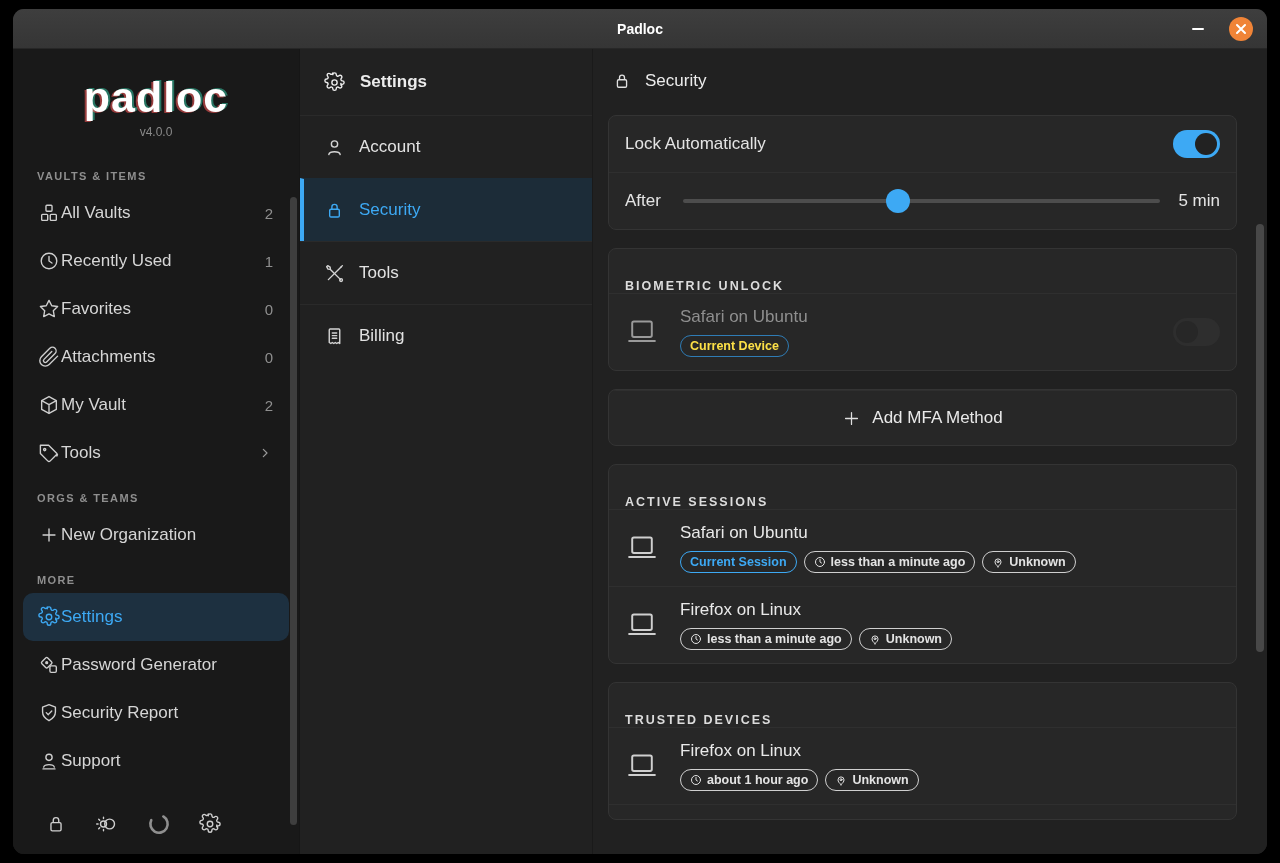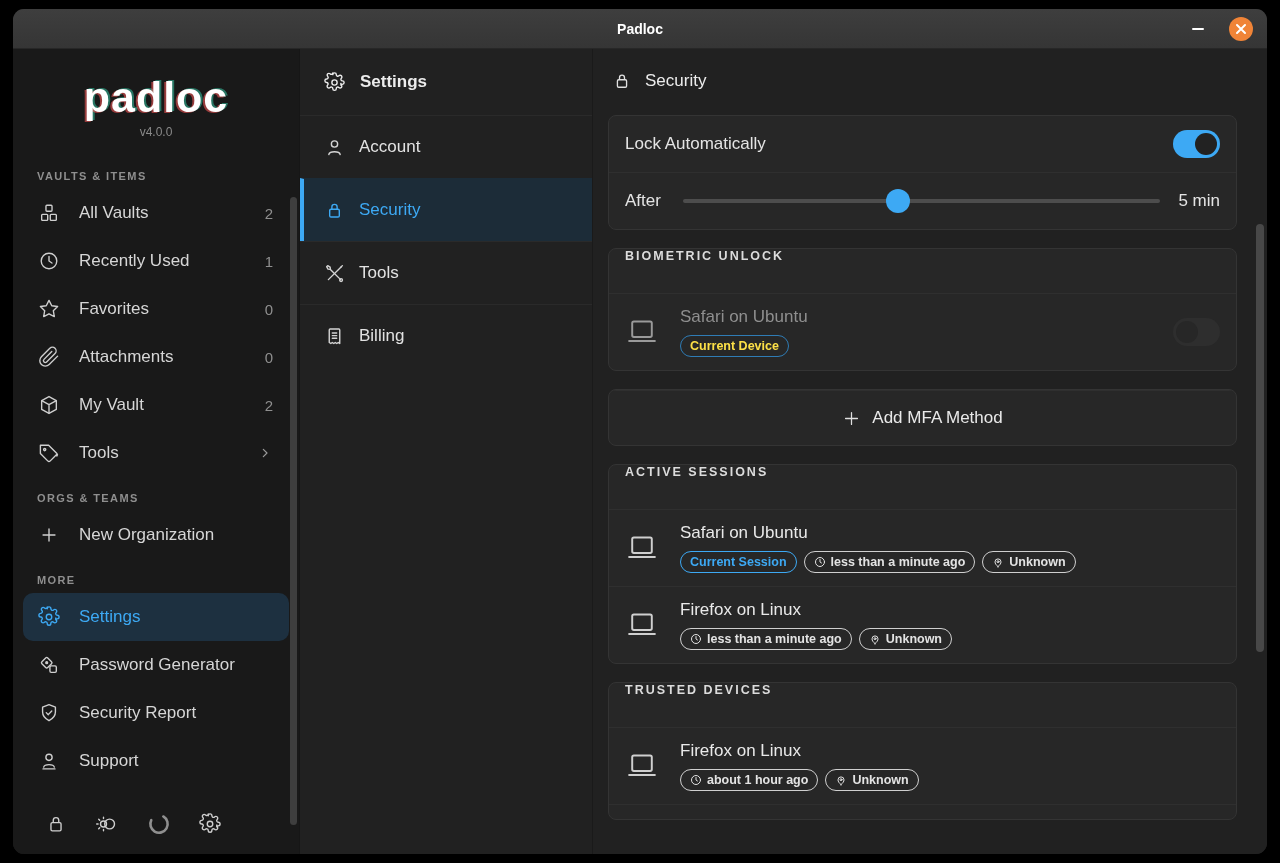--- a/index.html
+++ b/index.html
@@ -22,21 +22,21 @@
   .app { flex:1; display:flex; min-height:0; }
 
   
   .sidebar { width:286px; flex:0 0 286px; background:#191919; position:relative; overflow:hidden; }
   .logo-area { text-align:center; padding-top:24px; }
   .logo { font-size:43px; font-weight:700; letter-spacing:1px; color:#fff;
           text-shadow:-2px 1px 0 rgba(255,90,90,.55), 2px -1px 0 rgba(60,230,190,.45); }
   .version { margin-top:3px; font-size:12px; color:#8a8a8a; }
   .nav { margin-top:16px; }
   .nav-caption { padding:15px 24px 7px 24px; font-size:11px; font-weight:700; letter-spacing:1.4px; color:#8f8f8f; }
-  .nav-item { height:48px; display:flex; align-items:center; gap:18px; padding:0 26px 0 24px; color:#d6d6d6; cursor:default; }
+  .nav-item { height:48px; display:flex; align-items:center; padding:0 26px 0 24px; color:#d6d6d6; cursor:default; }
   .nav-item .nav-icon { width:24px; height:24px; flex:0 0 24px; display:flex; align-items:center; justify-content:center; color:#cfcfcf; }
   .nav-item .nav-label { flex:1; font-size:17px; }
   .nav-item .nav-count { font-size:15px; color:#8f8f8f; }
   .nav-item.selected { margin:0 10px; padding:0 16px 0 14px; border-radius:10px; background:#1d3040; }
   .nav-item.selected .nav-label, .nav-item.selected .nav-icon { color:#3da9f4; }
   .sidebar-footer { position:absolute; left:0; right:0; bottom:0; height:54px;
                     display:flex; align-items:center; padding:0 76px 6px 30px; justify-content:space-between; }
   .foot-btn { width:26px; height:26px; display:flex; align-items:center; justify-content:center; color:#cfcfcf; }
   .sidebar-scrollbar { position:absolute; right:2px; top:148px; width:7px; height:628px; background:#3e3e3e; border-radius:4px; }
 
@@ -63,21 +63,21 @@
   .toggle { width:47px; height:28px; border-radius:14px; position:relative; flex:0 0 47px; }
   .toggle.on { background:#3da9f4; }
   .toggle.on .knob { position:absolute; right:3px; top:3px; width:22px; height:22px; border-radius:50%; background:#222; }
   .toggle.off-dim { background:#2e2e2e; }
   .toggle.off-dim .knob { position:absolute; left:3px; top:3px; width:22px; height:22px; border-radius:50%; background:#272727; }
 
   .slider { flex:1; position:relative; height:28px; margin:0 18px 0 22px; }
   .slider-track { position:absolute; left:0; right:0; top:12px; height:4px; border-radius:2px; background:#4d4d4d; }
   .slider-thumb { position:absolute; top:2px; width:24px; height:24px; border-radius:50%; background:#3da9f4; transform:translateX(-50%); }
 
-  .card-caption-row { height:44px; display:flex; align-items:flex-start; padding:0 16px; }
+  .card-caption-row { height:44px; display:flex; align-items:flex-end; padding:0 16px; }
   .card-caption { font-size:12.5px; font-weight:700; letter-spacing:2px; color:#dcdcdc; }
 
   .device-row { display:flex; align-items:center; padding:13px 16px; }
   .device-icon { width:34px; flex:0 0 34px; margin-right:21px; display:flex; align-items:center; justify-content:center; }
   .device-body { flex:1; min-width:0; }
   .device-name { font-size:17px; color:#e9e9e9; }
   .device-row.disabled .device-name { color:#8f8f8f; }
   .device-row.disabled .device-icon { color:#9a9a9a; }
   .device-row .device-icon { color:#cfcfcf; }
   .badge-row { display:flex; gap:7px; margin-top:8px; }

